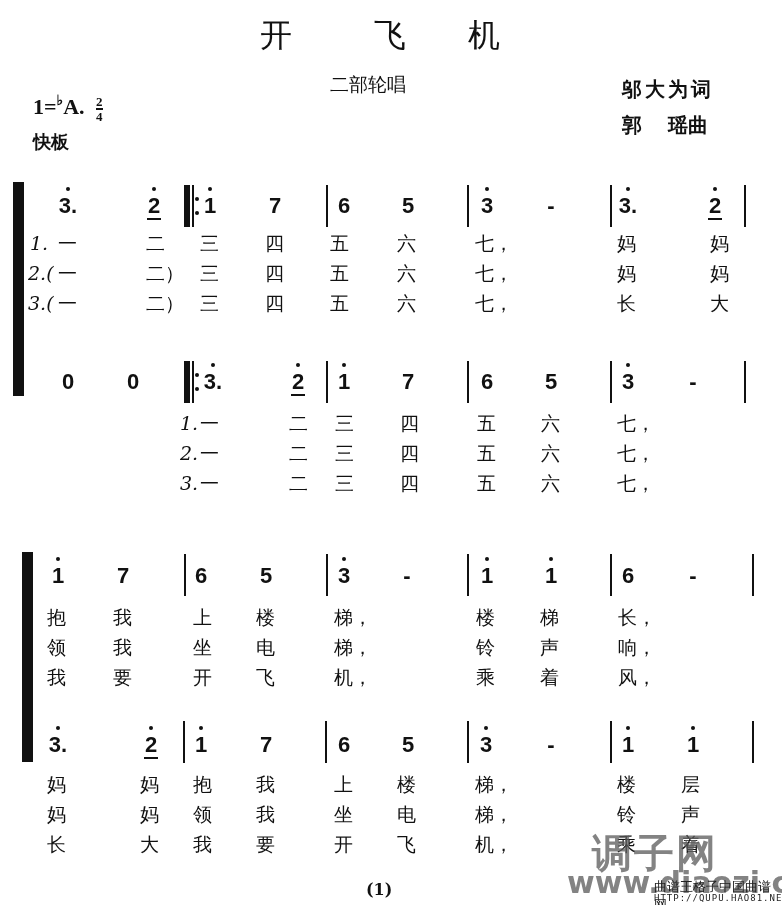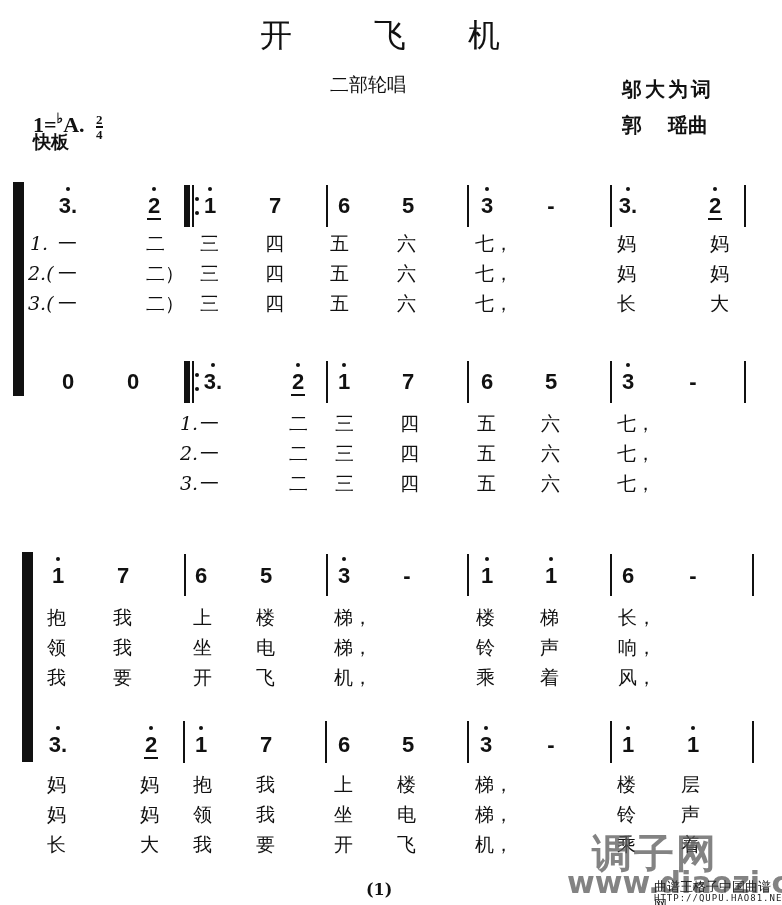--- a/index.html
+++ b/index.html
@@ -5,21 +5,21 @@
   html,body{margin:0;padding:0;background:#fff;}
   body{width:782px;height:905px;position:relative;overflow:hidden;color:#111;
        font-family:"DejaVu Serif","Liberation Serif",serif;}
   .abs{position:absolute;}
   .title{top:14px;left:250px;font-size:32px;letter-spacing:0;}
   .title span{position:absolute;top:0;}
   .subtitle{top:72px;left:330px;font-size:19px;font-family:"DejaVu Sans","Liberation Sans",sans-serif;}
   .lyricist{top:76px;left:622px;font-size:20px;font-weight:bold;letter-spacing:3px;}
   .composer{top:112px;left:622px;font-size:20px;font-weight:bold;}
   .composer .gap{display:inline-block;width:26px;}
-  .key{top:110px;left:33px;font-size:22px;font-weight:bold;font-family:"Liberation Serif",serif;}
+  .key{top:92px;left:33px;font-size:22px;font-weight:bold;font-family:"Liberation Serif",serif;}
   .key .flat{font-size:14px;vertical-align:9px;}
   .frac{display:inline-block;vertical-align:middle;text-align:center;font-size:13px;line-height:13px;margin-left:6px;}
   .frac .num{border-bottom:2px solid #111;display:block;}
   .tempo{top:130px;left:33px;font-size:18px;font-weight:bold;font-family:"DejaVu Sans","Liberation Sans",sans-serif;}
 
   .brace{position:absolute;width:7px;background:#111;border-right:2px solid #111;}
   .brace:after{content:"";position:absolute;left:9px;top:0;bottom:0;width:2px;background:#111;}
   .note{position:absolute;font-family:"Liberation Sans","DejaVu Sans",sans-serif;font-weight:bold;font-size:22px;line-height:24px;text-align:center;width:20px;}
   .note .dot-above{position:absolute;left:8px;top:-7px;width:4px;height:4px;border-radius:50%;background:#111;}
   .note .underline{position:absolute;left:3px;right:3px;bottom:-2px;height:2px;background:#111;}

